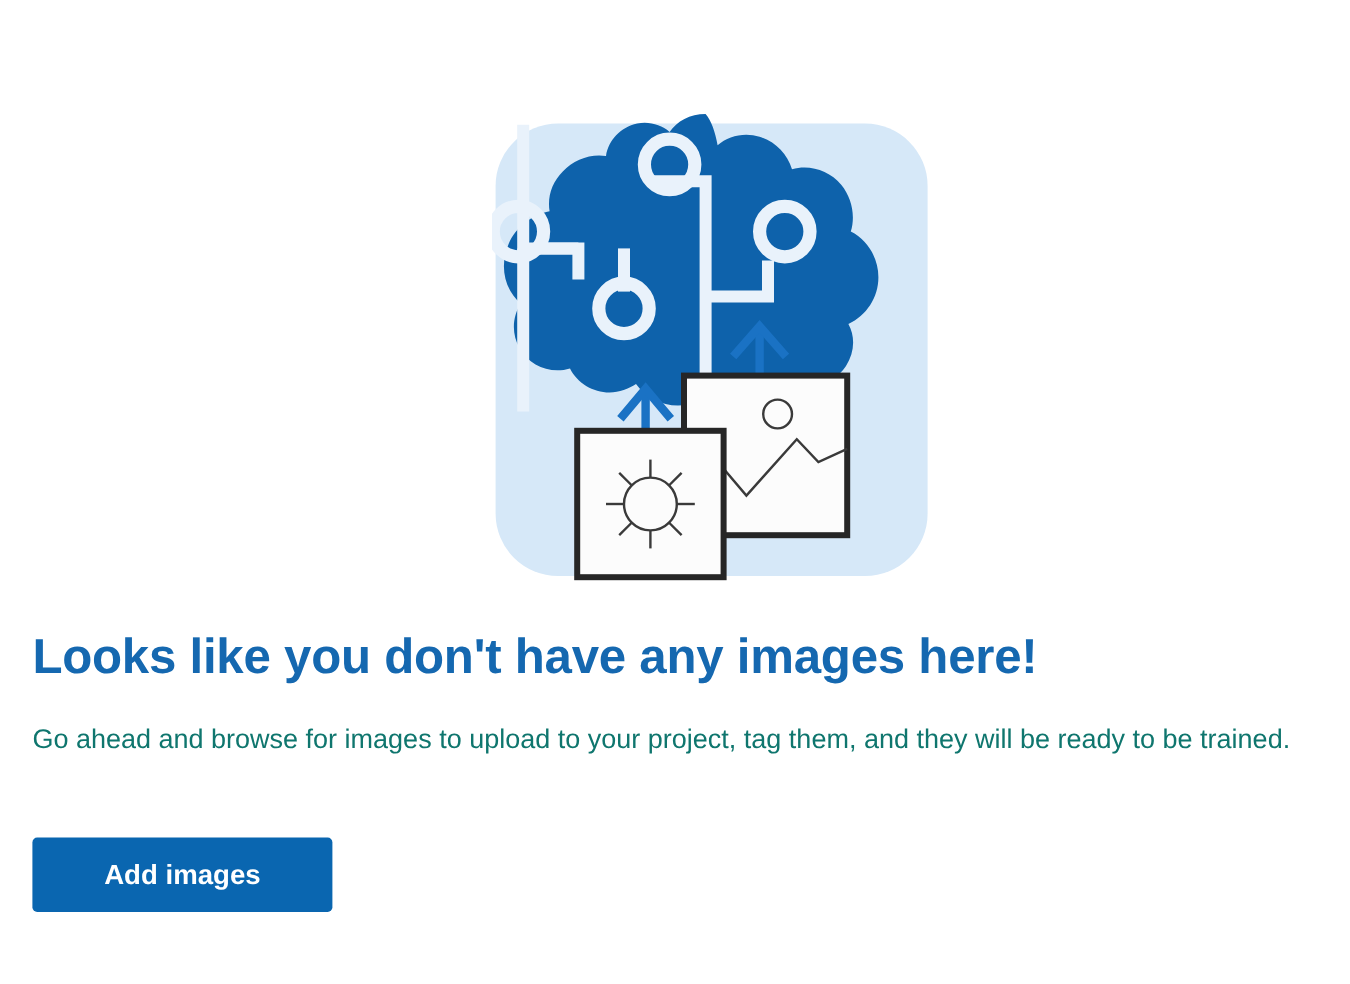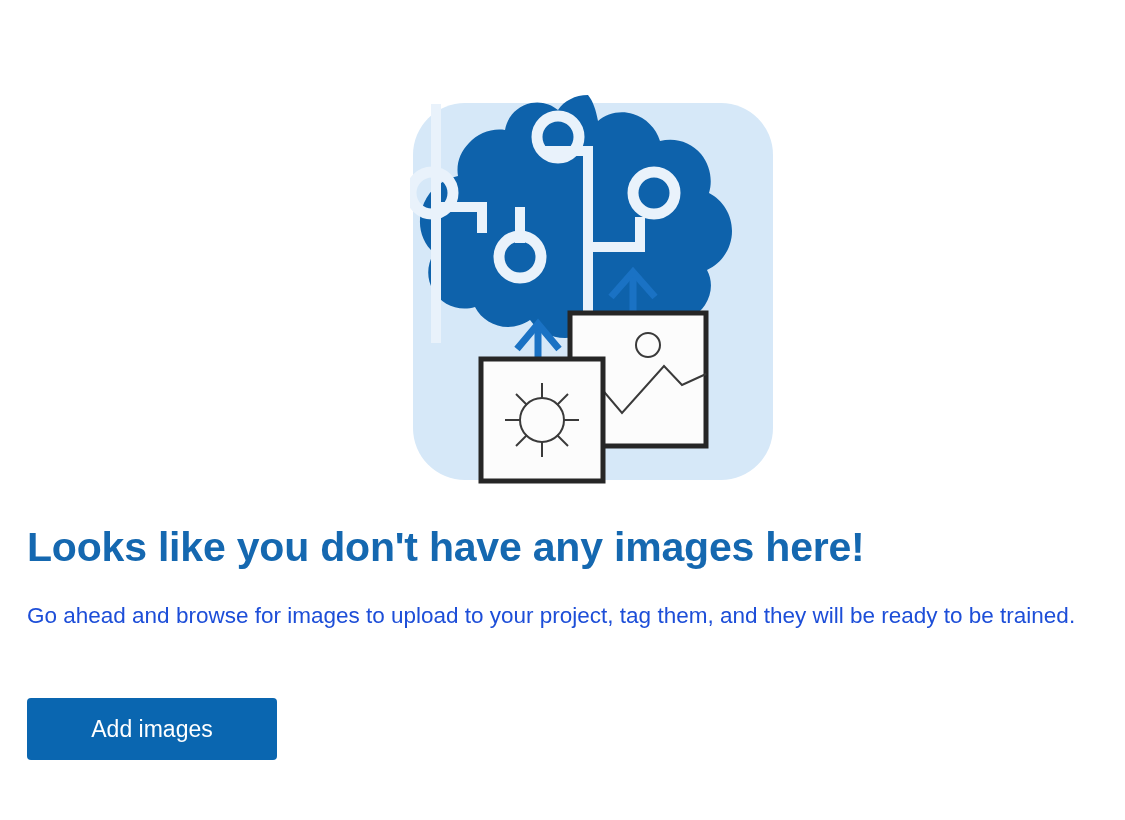--- a/index.html
+++ b/index.html
@@ -53,40 +53,40 @@
     margin: 0;
     letter-spacing: -0.2px;
     white-space: nowrap;
   }
 
   #subtext {
     font-family: "Liberation Sans", sans-serif;
     font-size: 22.5px;
     font-weight: 400;
     line-height: 40px;
-    color: #1d4ed8;
+    color: #0f766e;
     margin: 0;
     padding-top: 22px;
     width: 1075px;
   }
 
   
   #add-images-button {
     position: absolute;
     left: 27px;
     top: 698px;
     width: 250px;
     height: 62px;
     background: #0a66b0;
     color: #ffffff;
     border: none;
     border-radius: 4px;
     font-family: "Liberation Sans", sans-serif;
     font-size: 23px;
-    font-weight: 400;
+    font-weight: 700;
     line-height: 62px;
     text-align: center;
     padding: 0;
     cursor: pointer;
     display: block;
   }
 </style>
 </head>
 <body>
 

